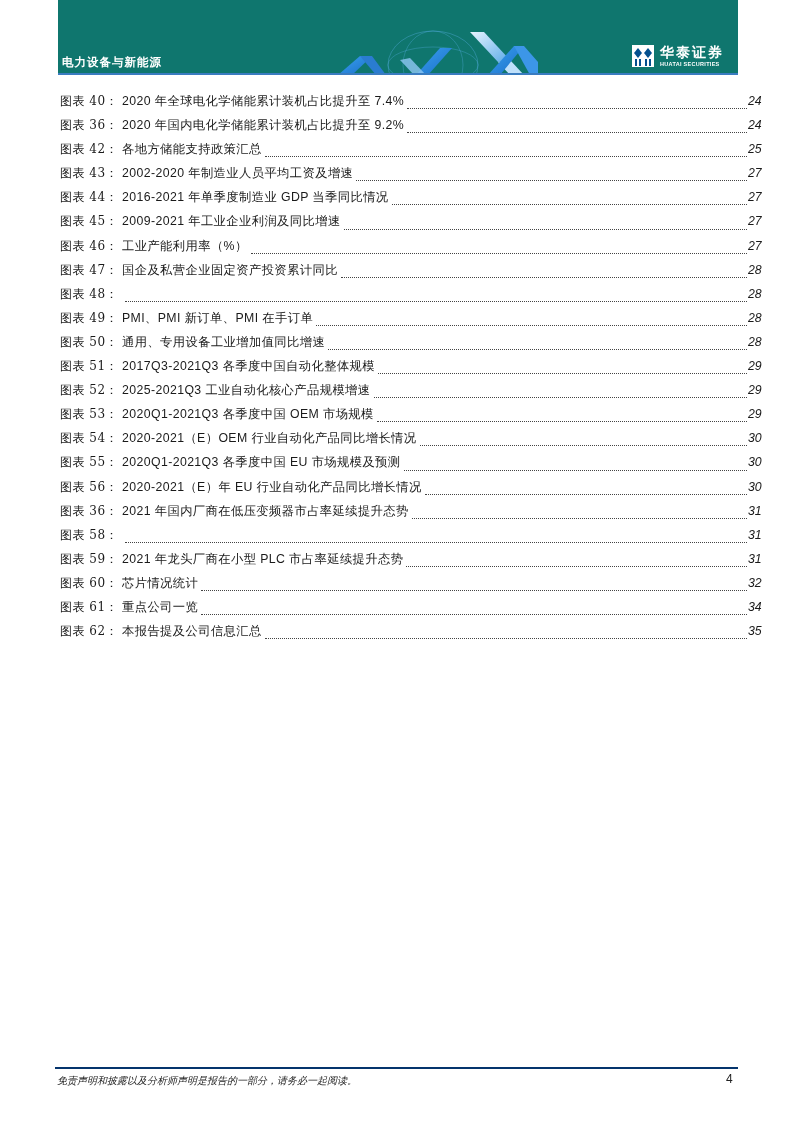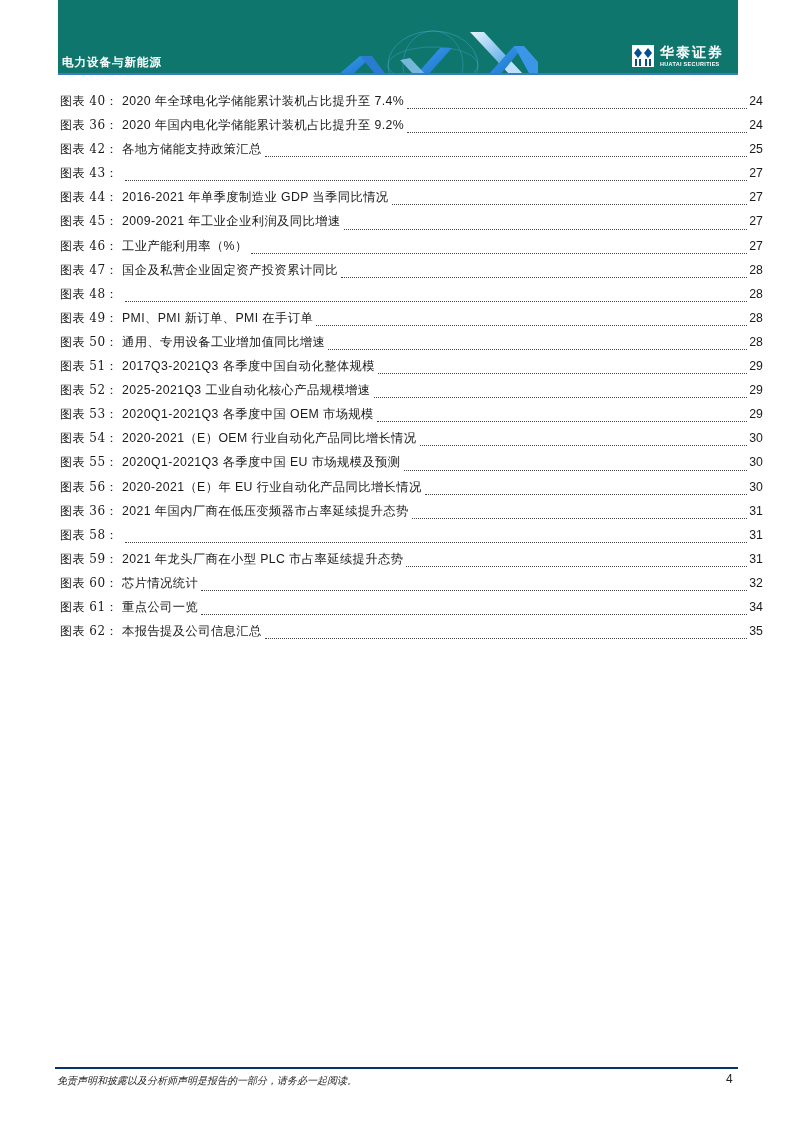--- a/index.html
+++ b/index.html
@@ -15,21 +15,21 @@
     .logo-mark { width: 22px; height: 22px; margin-right: 6px; }
     .logo-text { display: flex; flex-direction: column; color: #fff; }
     .logo-cn { font-size: 14px; font-weight: bold; letter-spacing: 2px; line-height: 16px; }
     .logo-en { font-size: 5.5px; font-weight: bold; letter-spacing: 0.3px; line-height: 8px; }
 
     .toc { position: absolute; left: 60px; top: 93px; width: 704px; }
     .toc-row { display: flex; align-items: baseline; height: 24.1px; font-size: 12.3px; white-space: nowrap; }
     .toc-label { width: 62px; flex: none; font-family: "DejaVu Serif", serif; font-size: 12px; letter-spacing: 0.5px; }
     .toc-title { flex: none; letter-spacing: 0.4px; }
     .toc-leader { flex: 1; border-bottom: 1px dotted #444; margin: 0 1px 3px 3px; height: 1px; align-self: flex-end; margin-bottom: 8px; }
-    .toc-page { flex: none; width: 16px; text-align: center; }
+    .toc-page { flex: none; width: 16px; text-align: left; font-style: italic; }
 
     .footer-line { position: absolute; left: 55px; top: 1067px; width: 683px; height: 2px; background: #04346c; }
     .footer-note { position: absolute; left: 57px; top: 1074px; font-size: 10px; font-style: italic;
                    font-family: "DejaVu Serif", serif; color: #222; }
     .footer-page { position: absolute; left: 726px; top: 1072px; font-size: 12px; color: #222; }
   </style>
 </head>
 <body>
 
 <div class="header-band">
@@ -89,20 +89,21 @@
       <span class="toc-page">24</span>
     </div>
     <div class="toc-row">
       <span class="toc-label">图表 42：</span>
       <span class="toc-title">各地方储能支持政策汇总</span>
       <span class="toc-leader"></span>
       <span class="toc-page">25</span>
     </div>
     <div class="toc-row">
       <span class="toc-label">图表 43：</span>
+      <span class="toc-title">2002-2020 年制造业人员平均工资及增速</span>
       <span class="toc-leader"></span>
       <span class="toc-page">27</span>
     </div>
     <div class="toc-row">
       <span class="toc-label">图表 44：</span>
       <span class="toc-title">2016-2021 年单季度制造业 GDP 当季同比情况</span>
       <span class="toc-leader"></span>
       <span class="toc-page">27</span>
     </div>
     <div class="toc-row">

